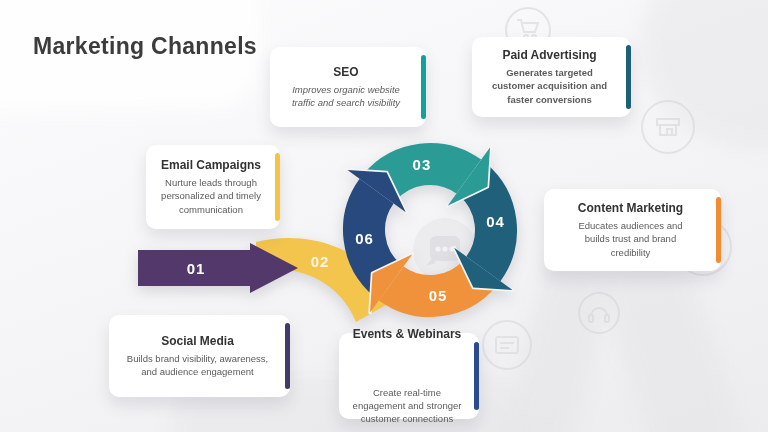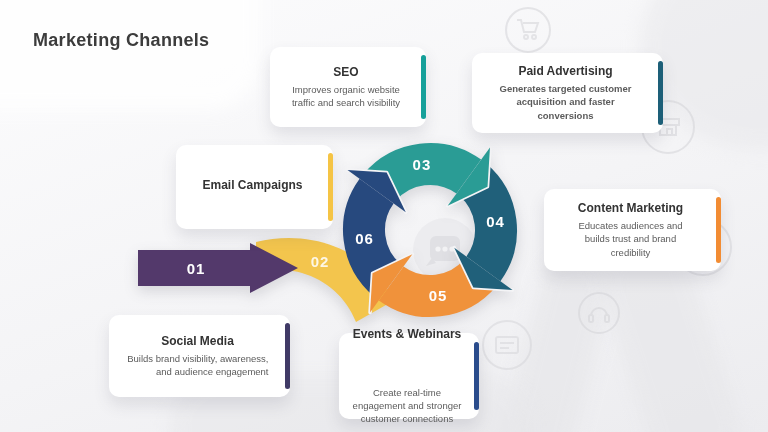--- a/index.html
+++ b/index.html
@@ -4,42 +4,42 @@
 <style>
   html,body{margin:0;padding:0;background:#e9e9ec;font-family:"Liberation Sans",sans-serif;}
   .stage{position:relative;width:768px;height:432px;overflow:hidden;
          background:linear-gradient(160deg,#fcfcfd 0%,#f4f4f6 55%,#ececef 100%);}
   .blob{position:absolute;background:#e6e6e9;filter:blur(9px);border-radius:48px;}
   #blob-arm1{left:520px;top:250px;width:70px;height:240px;transform:rotate(14deg);opacity:.65;}
   #blob-arm2{left:624px;top:230px;width:92px;height:250px;transform:rotate(-18deg);opacity:.6;}
   #blob-top-right{left:640px;top:-60px;width:240px;height:210px;border-radius:50%;opacity:.5;}
   #blob-bottom{left:170px;top:375px;width:360px;height:120px;opacity:.5;}
   #blob-top-left{left:-60px;top:-60px;width:320px;height:170px;background:#ffffff;opacity:.85;}
-  .page-title{position:absolute;left:33px;top:18px;font-size:18px;font-weight:700;
+  .page-title{position:absolute;left:33px;top:18px;font-size:23px;font-weight:700;
               color:#3c3c3c;letter-spacing:.3px;}
   svg.layer{position:absolute;left:0;top:0;}
   #diagram{filter:drop-shadow(0 5px 7px rgba(50,50,70,.16));}
   .card{position:absolute;background:#fff;border-radius:10px;
         box-shadow:0 8px 16px rgba(70,70,90,.13);
         display:flex;flex-direction:column;align-items:center;justify-content:center;
         text-align:center;padding:8px 16px 8px 12px;box-sizing:border-box;}
   .card-title{font-size:12px;font-weight:700;color:#333;margin-bottom:4px;}
   .card-desc{font-size:9.5px;color:#5b5b5b;line-height:1.38;}
   .accent-bar{position:absolute;right:0;top:10%;height:80%;width:5px;border-radius:3px;}
   .card.seo{left:270px;top:47px;width:156px;height:80px;}
-  .card.paid{left:472px;top:53px;width:191px;height:80px;}
-  .card.email{left:146px;top:145px;width:157px;height:84px;margin-left:30px;}
+  .card.paid{left:472px;top:37px;width:159px;height:80px;}
+  .card.email{left:146px;top:145px;width:134px;height:84px;}
   .card.content{left:544px;top:189px;width:177px;height:82px;}
   .card.social{left:109px;top:315px;width:181px;height:82px;padding-left:12px;}
   .card.events{left:339px;top:333px;width:140px;height:86px;}
-  .seo .card-desc{max-width:110px;}
+  .seo .card-desc{max-width:110px;font-style:italic;}
   .paid .card-desc{max-width:138px;font-weight:bold;}
   .email .card-desc{max-width:134px;}
   .content .card-desc{max-width:128px;}
-  .social .card-desc{max-width:142px;text-align:right;}
+  .social .card-desc{max-width:142px;}
   .events .card-desc{max-width:138px;margin-top:41px;}
   .bgicon{stroke:#d4d4d8;fill:none;stroke-width:2;}
 </style>
 </head>
 <body>
 
 <div class="stage">
 
   <div class="blob" id="blob-top-left"></div>
   <div class="blob" id="blob-arm1"></div>
@@ -114,20 +114,21 @@
     <div class="card-desc">Improves organic website traffic and search visibility</div>
     <span class="accent-bar" style="background-color: rgb(22, 160, 154);"></span>
   </div>
   <div class="card paid">
     <div class="card-title">Paid Advertising</div>
     <div class="card-desc">Generates targeted customer acquisition and faster conversions</div>
     <span class="accent-bar" style="background-color: rgb(29, 95, 120);"></span>
   </div>
   <div class="card email">
     <div class="card-title">Email Campaigns</div>
+    <div class="card-desc">Nurture leads through personalized and timely communication</div>
     <span class="accent-bar" style="background-color: rgb(245, 196, 69);"></span>
   </div>
   <div class="card content">
     <div class="card-title">Content Marketing</div>
     <div class="card-desc">Educates audiences and builds trust and brand credibility</div>
     <span class="accent-bar" style="background-color: rgb(242, 140, 51);"></span>
   </div>
   <div class="card social">
     <div class="card-title">Social Media</div>
     <div class="card-desc">Builds brand visibility, awareness, and audience engagement</div>

